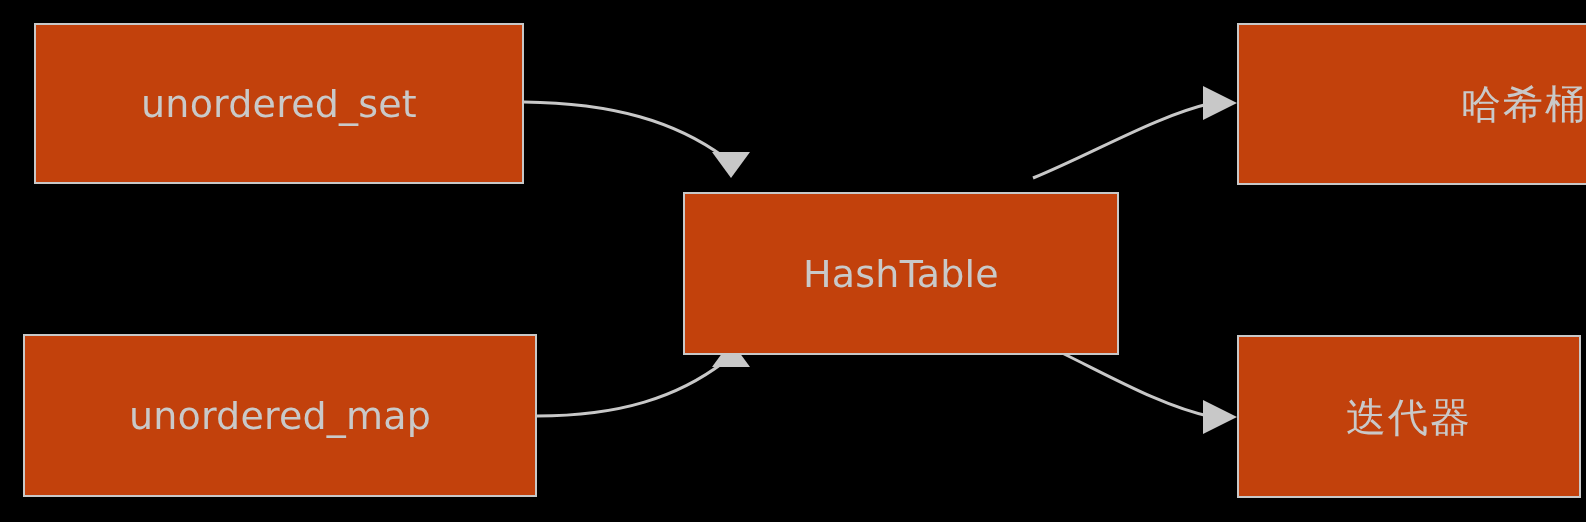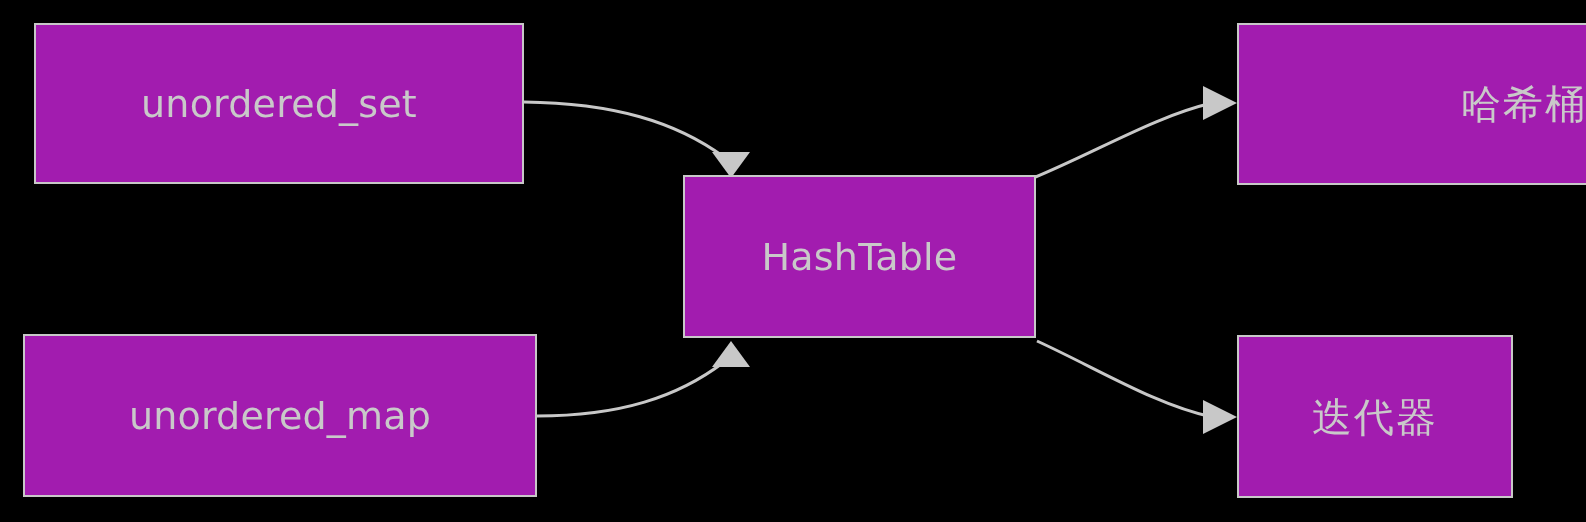--- a/index.html
+++ b/index.html
@@ -20,21 +20,21 @@
     position: absolute;
     left: 0;
     top: 0;
     width: 1586px;
     height: 522px;
     pointer-events: none;
   }
   .node {
     position: absolute;
     box-sizing: border-box;
-    background: #a21caf;
+    background: #c2410c;
     border: 2px solid #c8c8c8;
     display: flex;
     align-items: center;
     justify-content: center;
   }
   .node-label {
     color: #c9c9c9;
     font-size: 38px;
     font-weight: 400;
     letter-spacing: 0.2px;
@@ -81,25 +81,25 @@
   </svg>
 
   <div class="node" id="node-unordered-set" style="left: 34px; top: 23px; width: 490px; height: 161px;">
     <span class="node-label">unordered_set</span>
   </div>
 
   <div class="node" id="node-unordered-map" style="left: 23px; top: 334px; width: 514px; height: 163px; text-align: right;">
     <span class="node-label">unordered_map</span>
   </div>
 
-  <div class="node" id="node-hashtable" style="left: 683px; top: 175px; width: 353px; height: 163px;">
+  <div class="node" id="node-hashtable" style="left: 683px; top: 192px; width: 436px; height: 163px;">
     <span class="node-label">HashTable</span>
   </div>
 
   <div class="node" id="node-hash-bucket" style="left: 1237px; top: 23px; width: 352px; height: 162px; justify-content: flex-end;">
     <span class="node-label cjk">哈希桶</span>
   </div>
 
-  <div class="node" id="node-iterator" style="left: 1237px; top: 335px; width: 276px; height: 163px;">
+  <div class="node" id="node-iterator" style="left: 1237px; top: 335px; width: 344px; height: 163px;">
     <span class="node-label cjk">迭代器</span>
   </div>
 
 </div>
 
 </body></html>

